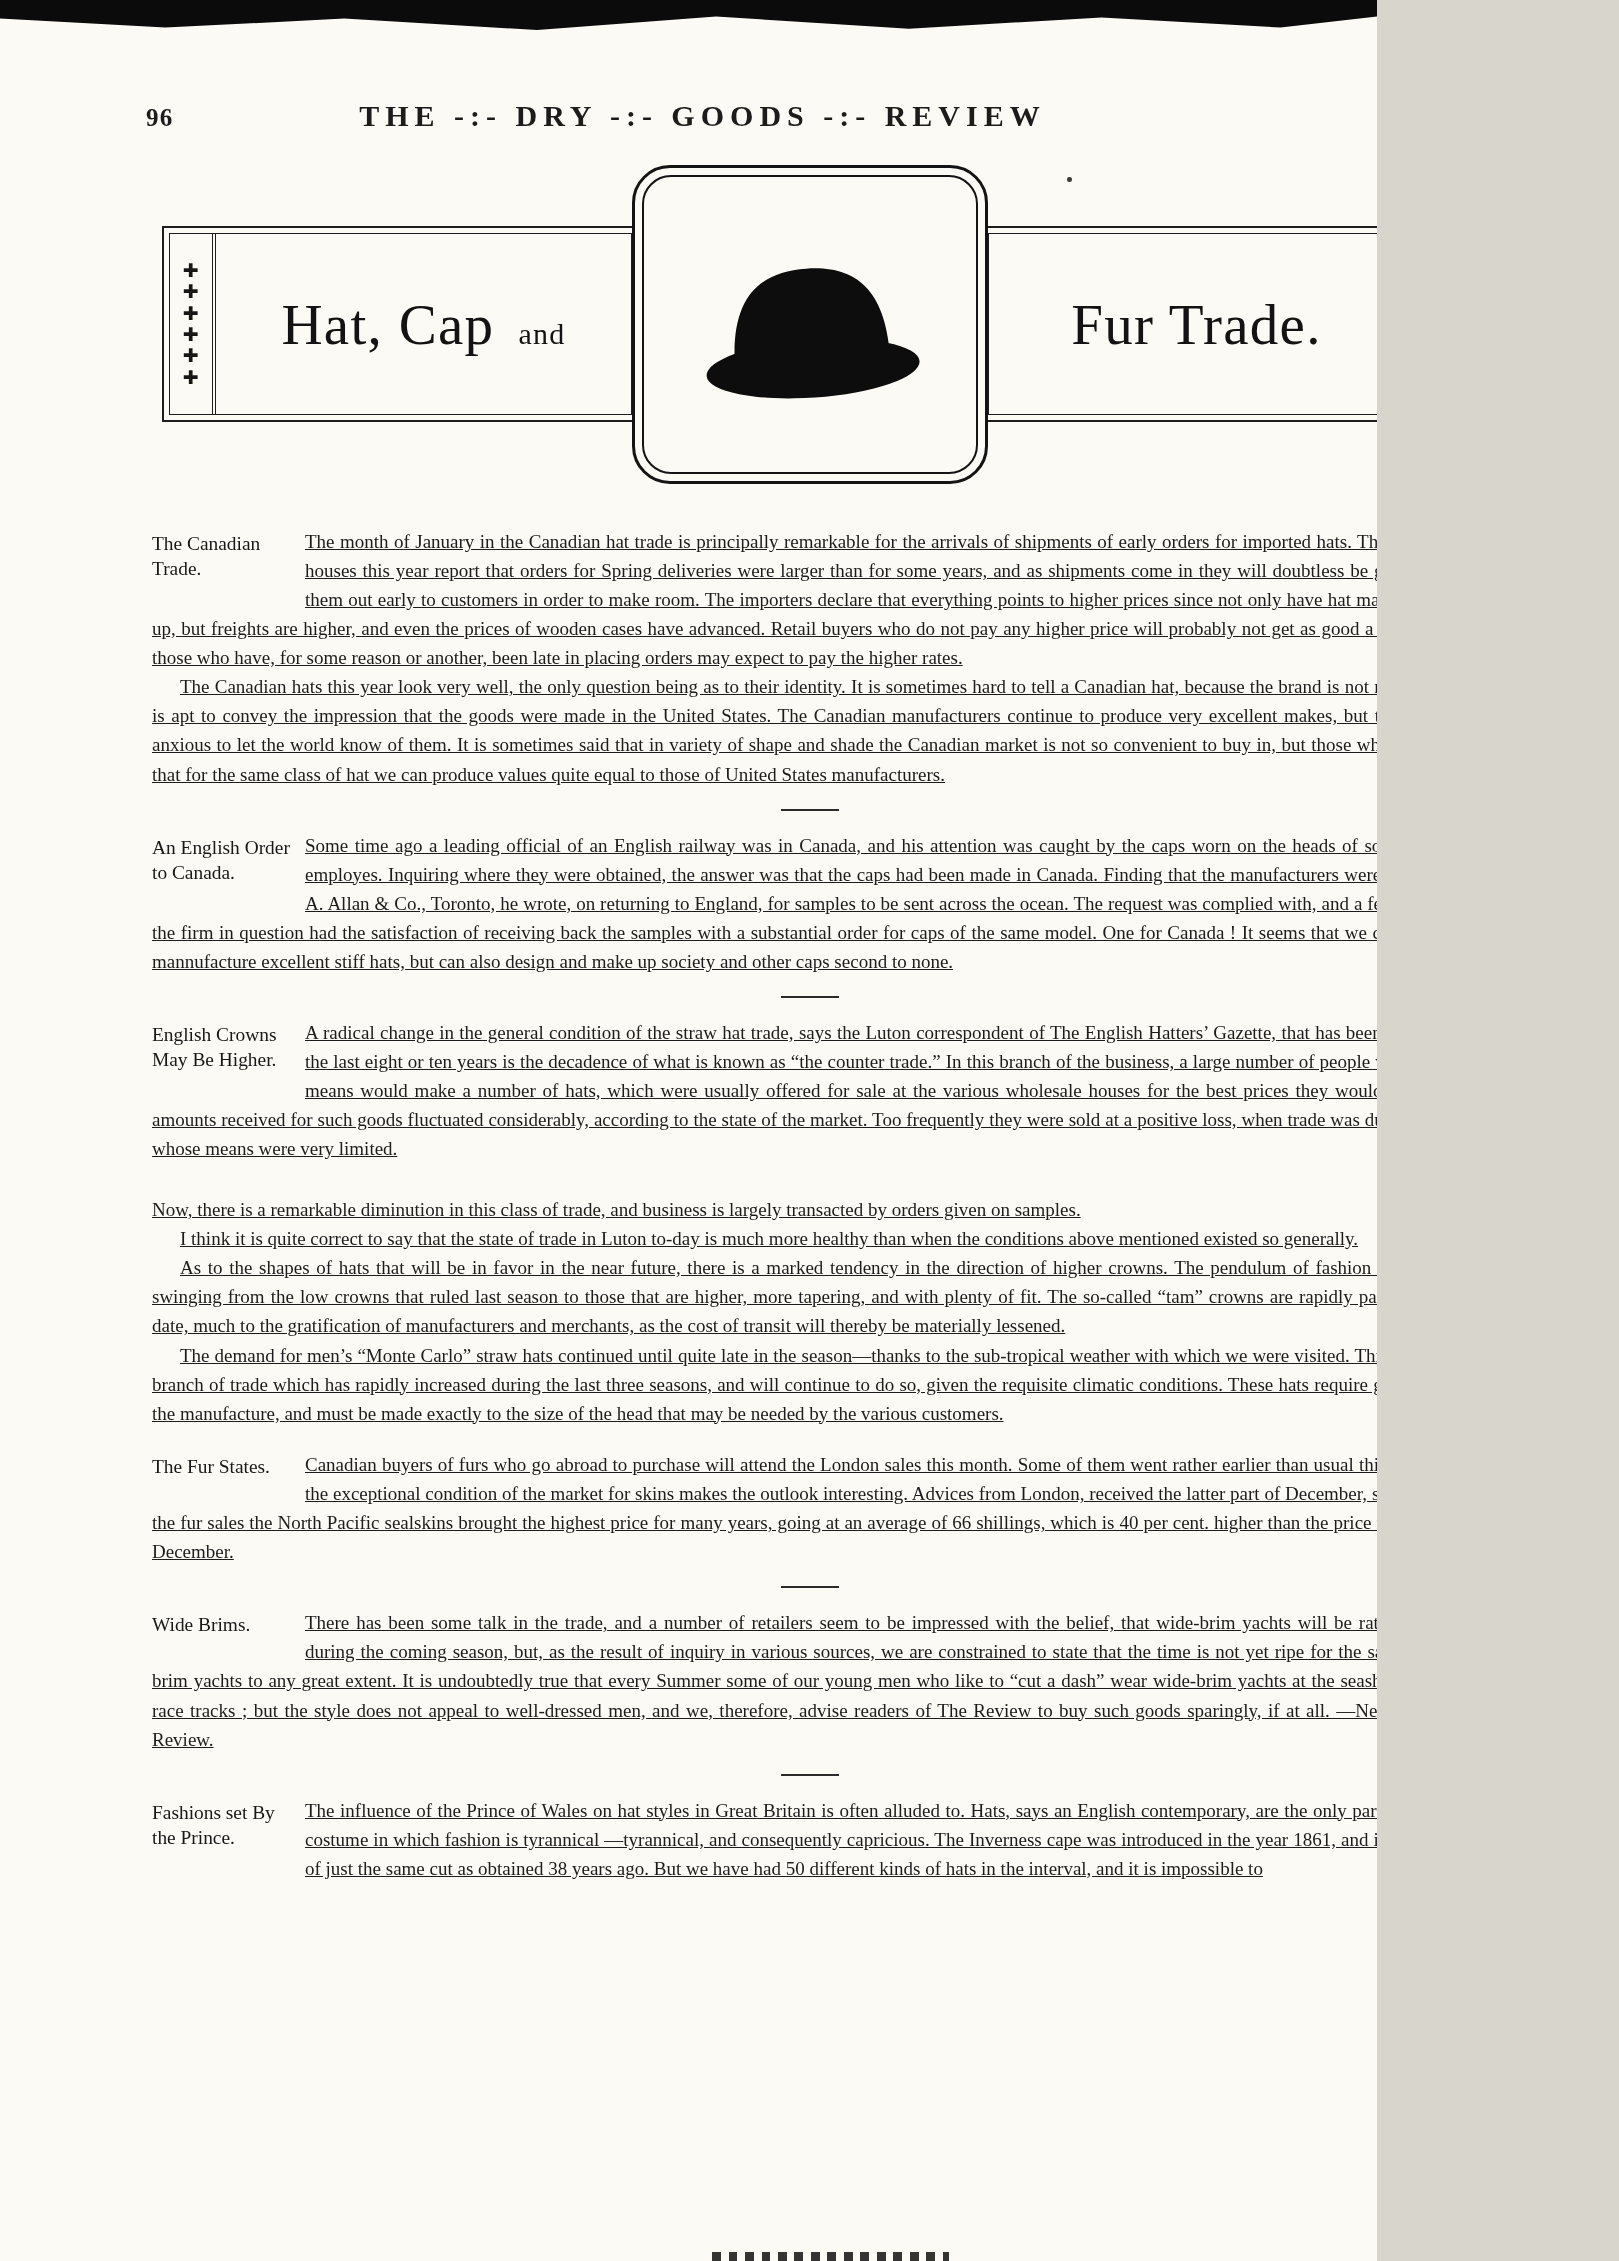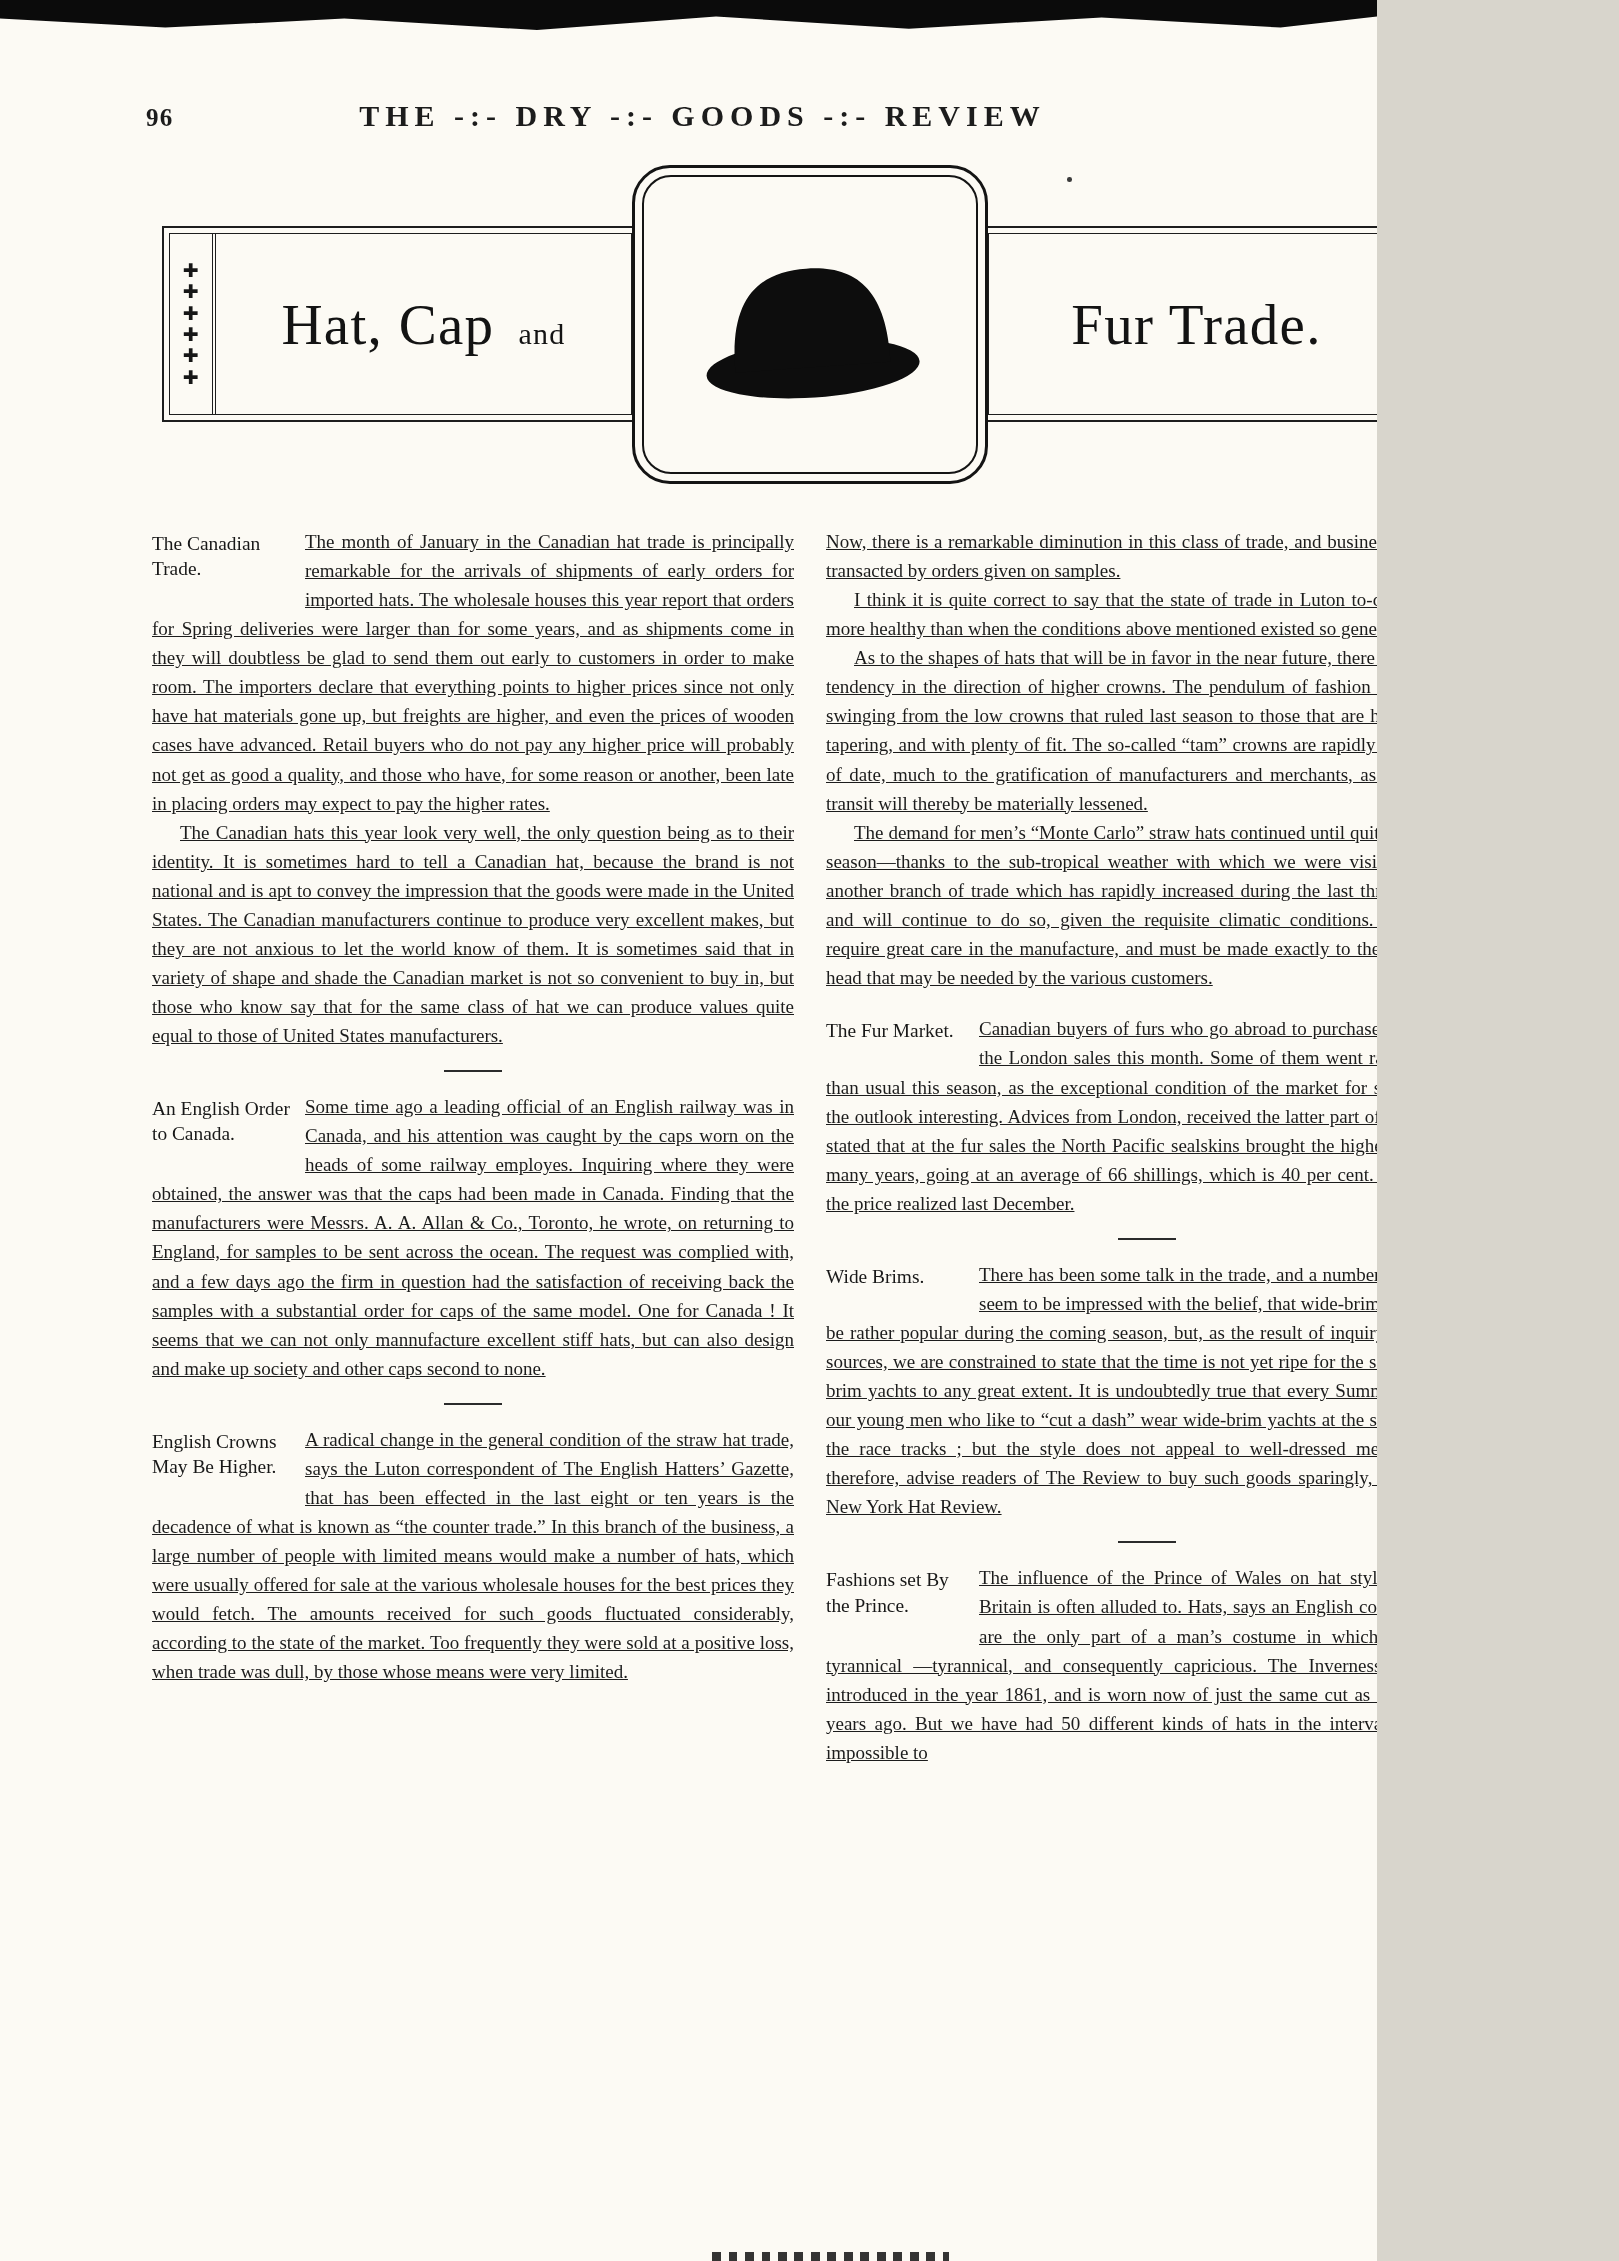--- a/index.html
+++ b/index.html
@@ -66,21 +66,21 @@
     z-index:2;
   }
   .medallion-inner{
     border:2px solid #141414;border-radius:29px;height:100%;box-sizing:border-box;
     display:flex;align-items:center;justify-content:center;
   }
   .hat-svg{width:224px;height:165px;transform:rotate(-4deg);}
   
   .columns{
     position:absolute;left:152px;top:527px;width:1316px;
-    display:flex;gap:32px;
+    display:flex;gap:32px;flex-direction:column;
   }
   .col{flex:1;min-width:0;}
   .para{
     margin:0;
     font-size:19px;line-height:1.53;
     text-align:justify;
     text-decoration:underline;
   }
   .para + .para{}
   .indent{text-indent:28px;}
@@ -166,21 +166,21 @@
 
     <div class="col">
       <div class="section">
         <p class="para">Now, there is a remarkable diminution in this class of trade, and business is largely transacted by orders given on samples.</p>
         <p class="para indent">I think it is quite correct to say that the state of trade in Luton to-day is much more healthy than when the conditions above mentioned existed so generally.</p>
         <p class="para indent">As to the shapes of hats that will be in favor in the near future, there is a marked tendency in the direction of higher crowns.  The pendulum of fashion is evidently swinging from the low crowns that ruled last season to those that are higher, more tapering, and with plenty of fit.  The so-called “tam” crowns are rapidly passing out of date, much to the gratification of manufacturers and merchants, as the cost of transit will thereby be materially lessened.</p>
         <p class="para indent">The demand for men’s “Monte Carlo” straw hats continued until quite late in the season—thanks to the sub-tropical weather with which we were visited.  This is another branch of trade which has rapidly increased during the last three seasons, and will continue to do so, given the requisite climatic conditions.  These hats require great care in the manufacture, and must be made exactly to the size of the head that may be needed by the various customers.</p>
       </div>
 
       <div class="section" style="margin-top:22.4px;">
-        <div class="sidehead">The Fur Market.</div>
+        <div class="sidehead">The Fur States.</div>
         <p class="para">Canadian buyers of furs who go abroad to purchase will attend the London sales this month.  Some of them went rather earlier than usual this season, as the exceptional condition of the market for skins makes the outlook interesting.  Advices from London, received the latter part of December, stated that at the fur sales the North Pacific sealskins brought the highest price for many years, going at an average of 66 shillings, which is 40 per cent. higher than the price realized last December.</p>
       </div>
 
       <hr class="rule">
 
       <div class="section">
         <div class="sidehead">Wide Brims.</div>
         <p class="para">There has been some talk in the trade, and a number of retailers seem to be impressed with the belief, that wide-brim yachts will be rather popular during the coming season, but, as the result of inquiry in various sources, we are constrained to state that the time is not yet ripe for the sale of wide-brim yachts to any great extent.  It is undoubtedly true that every Summer some of our young men who like to “cut a dash” wear wide-brim yachts at the seashore and the race tracks ; but the style does not appeal to well-dressed men, and we, therefore, advise readers of The Review to buy such goods sparingly, if at all. —New York Hat Review.</p>
       </div>
 

